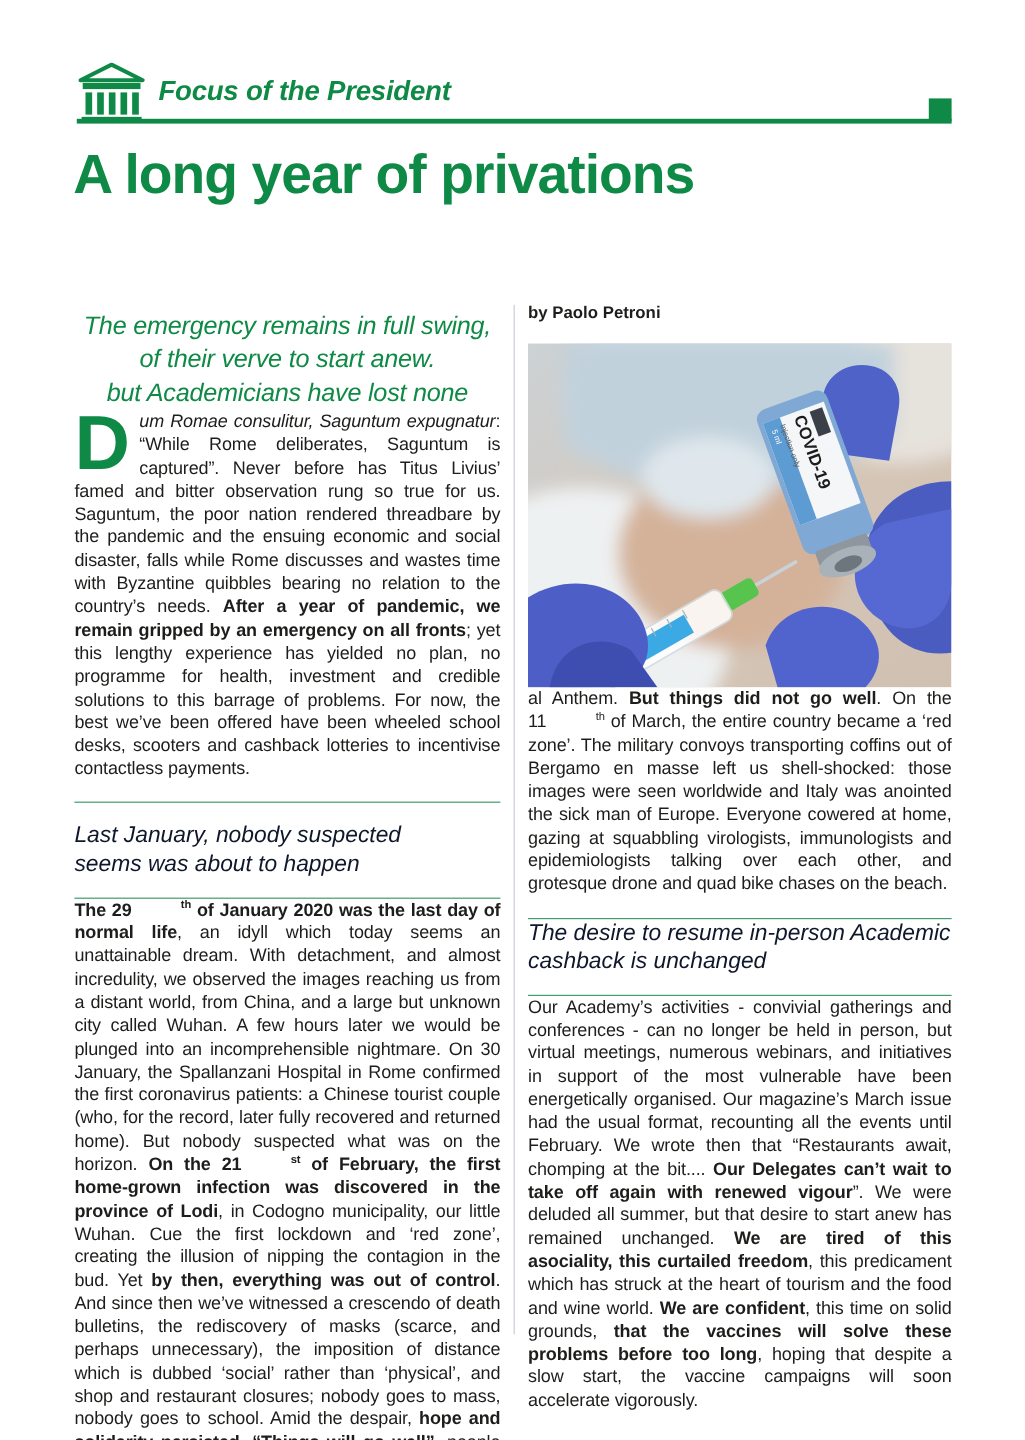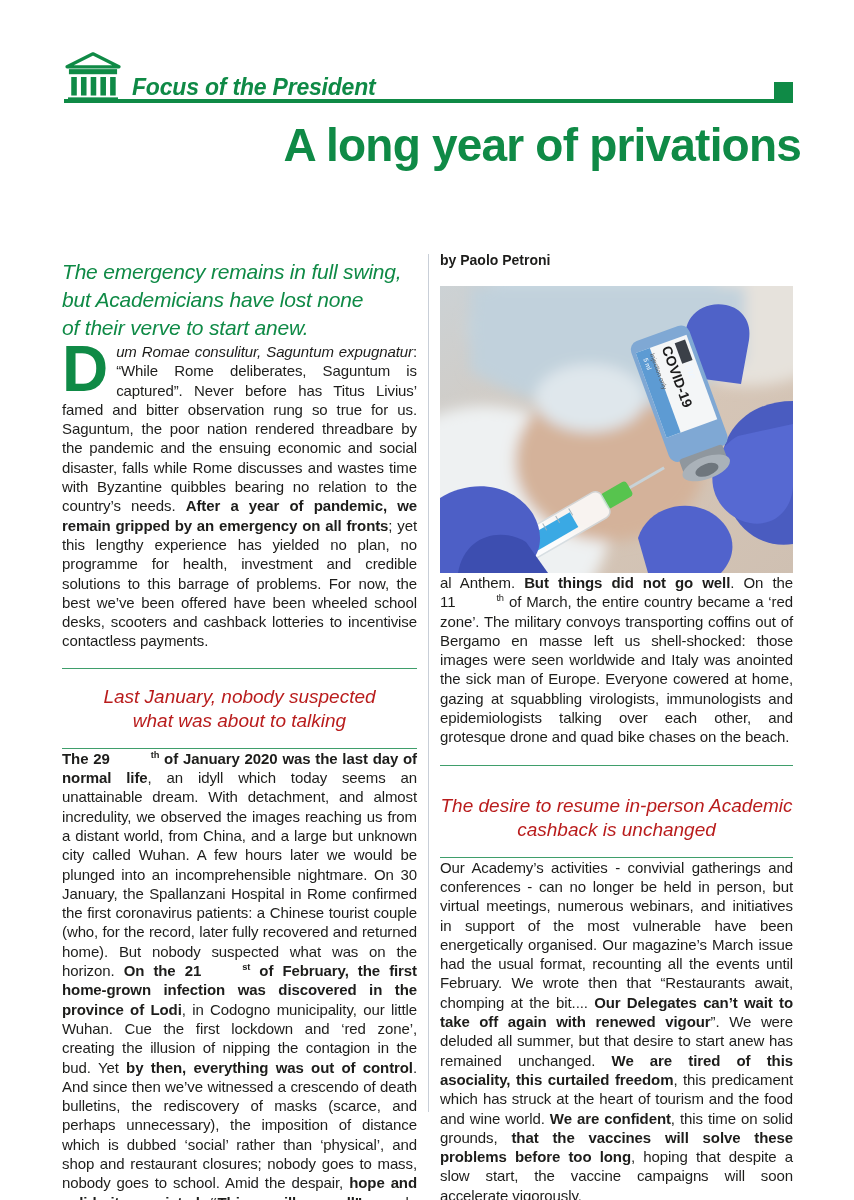--- a/index.html
+++ b/index.html
@@ -4,60 +4,60 @@
 <style>
   html,body{margin:0;padding:0;background:#ffffff;}
   body{width:854px;height:1200px;position:relative;overflow:hidden;
        font-family:"Liberation Sans", sans-serif;color:#1d1d1b;
        -webkit-font-smoothing:antialiased;}
   .page{position:absolute;inset:0;background:#ffffff;}
 
   
   .masthead-icon{position:absolute;left:64px;top:52px;width:58px;height:50px;}
   .section-label{position:absolute;left:132px;top:62px;font-size:23px;font-weight:700;
-                 font-style:italic;color:#0f8a46;letter-spacing:-0.2px;margin-top:12px;}
+                 font-style:italic;color:#0f8a46;letter-spacing:-0.2px;}
   .header-rule{position:absolute;left:64px;top:99px;width:729px;height:4px;background:#0f8a46;}
   .header-square{position:absolute;left:774px;top:82px;width:19px;height:19px;background:#0f8a46;}
 
   .page-title{position:absolute;left:61px;top:118px;width:740px;font-size:46px;
-              font-weight:700;color:#0f8a46;letter-spacing:-0.8px;text-align:right;}
+              font-weight:700;color:#0f8a46;letter-spacing:-0.8px;}
 
   
   .col-left{position:absolute;left:62px;top:258px;width:355px;}
   .col-right{position:absolute;left:440px;top:250px;width:353px;}
   .col-divider{position:absolute;left:428px;top:254px;width:1px;height:858px;background:#c9cfd8;}
 
   .body-text{font-size:15px;line-height:19.3px;text-align:justify;letter-spacing:-0.1px;}
   .b{font-weight:700;}
   .i{font-style:italic;}
   sup{font-size:62%;line-height:0;vertical-align:super;margin-left:41px;}
 
   .pull-quote{color:#0f8a46;font-style:italic;font-size:21px;line-height:28px;
-              text-align:left;letter-spacing:-0.2px;}
+              text-align:center;letter-spacing:-0.2px;}
   .pq-line{display:block;}
 
   .dropcap{float:left;color:#0f8a46;font-weight:700;font-size:64px;line-height:50px;
            padding:2px 8px 0 0;}
 
   .green-rule{height:1px;background:#3f9e6b;border:none;margin:0;}
-  .subhead{color:#b91c1c;font-style:italic;font-size:19px;line-height:24px;text-align:center;}
+  .subhead{color:#0f172a;font-style:italic;font-size:19px;line-height:24px;}
   .sh-line{display:block;}
 
   .lead-para{margin-top:74px;}
   .rule-a{margin-top:17px;}
   .subhead-a{margin-top:16px;}
   .rule-b{margin-top:15px;}
   .para-b{margin-top:18px;}
 
   .byline-author{font-size:14px;font-weight:700;line-height:21px;}
   .byline-role{font-size:15.5px;font-style:italic;line-height:21px;}
   .photo-frame{margin-top:15px;width:353px;height:287px;overflow:hidden;}
   .rcol-p1{margin-top:15px;}
   .rule-c{margin-top:18px;}
-  .subhead-b{margin-top:28px;}
+  .subhead-b{margin-top:0;}
   .rule-d{margin-top:15px;}
   .rcol-p2{margin-top:20px;}
 </style>
 </head>
 <body>
 
 <div class="page">
 
   <svg class="masthead-icon" viewBox="0 0 60 54">
     <path d="M30 2 L58 16 L2 16 Z" fill="#ffffff" stroke="#0f8a46" stroke-width="3.6" stroke-linejoin="round"></path>
@@ -73,32 +73,32 @@
   <div class="header-rule"></div>
   <div class="header-square"></div>
 
   <h1 class="page-title" style="margin:0;">A long year of privations</h1>
 
   <div class="col-divider"></div>
 
   <div class="col-left">
     <div class="pull-quote">
       <span class="pq-line">The emergency remains in full swing,</span>
+      <span class="pq-line">of their verve to start anew.</span>
       <span class="pq-line">but Academicians have lost none</span>
-      <span class="pq-line">of their verve to start anew.</span>
     </div>
 
     <p class="body-text lead-para" style="margin:0;">
       <span class="dropcap">D</span><span><span class="i">um Romae consulitur, Saguntum expugnatur</span><span>: “While Rome deliberates, Saguntum is captured”. Never before has Titus Livius’ famed and bitter observation rung so true for us. Saguntum, the poor nation rendered threadbare by the pandemic and the ensuing economic and social disaster, falls while Rome discusses and wastes time with Byzantine quibbles bearing no relation to the country’s needs. </span><span class="b">After a year of pandemic, we remain gripped by an emergency on all fronts</span><span>; yet this lengthy experience has yielded no plan, no programme for health, investment and credible solutions to this barrage of problems. For now, the best we’ve been offered have been wheeled school desks, scooters and cashback lotteries to incentivise contactless payments.</span></span>
     </p>
 
     <hr class="green-rule rule-a">
     <div class="subhead subhead-a">
       <span class="sh-line">Last January, nobody suspected</span>
-      <span class="sh-line">what was about to talking</span>
+      <span class="sh-line">seems was about to happen</span>
     </div>
     <hr class="green-rule rule-b">
 
     <p class="body-text para-b" style="margin:0;"><span class="b">The 29</span><sup class="b">th</sup><span class="b"> of January 2020 was the last day of normal life</span><span>, an idyll which today seems an unattainable dream. With detachment, and almost incredulity, we observed the images reaching us from a distant world, from China, and a large but unknown city called Wuhan. A few hours later we would be plunged into an incomprehensible nightmare. On 30 January, the Spallanzani Hospital in Rome confirmed the first coronavirus patients: a Chinese tourist couple (who, for the record, later fully recovered and returned home). But nobody suspected what was on the horizon. </span><span class="b">On the 21</span><sup class="b">st</sup><span class="b"> of February, the first home-grown infection was discovered in the province of Lodi</span><span>, in Codogno municipality, our little Wuhan. Cue the first lockdown and ‘red zone’, creating the illusion of nipping the contagion in the bud. Yet </span><span class="b">by then, everything was out of control</span><span>. And since then we’ve witnessed a crescendo of death bulletins, the rediscovery of masks (scarce, and perhaps unnecessary), the imposition of distance which is dubbed ‘social’ rather than ‘physical’, and shop and restaurant closures; nobody goes to mass, nobody goes to school. Amid the despair, </span><span class="b">hope and solidarity persisted. “Things will go well”</span><span>, people said, and balconies resounded with the Nation-</span></p>
   </div>
 
   <div class="col-right">
     <div class="byline-author">by Paolo Petroni</div>
 
     <div class="photo-frame">

